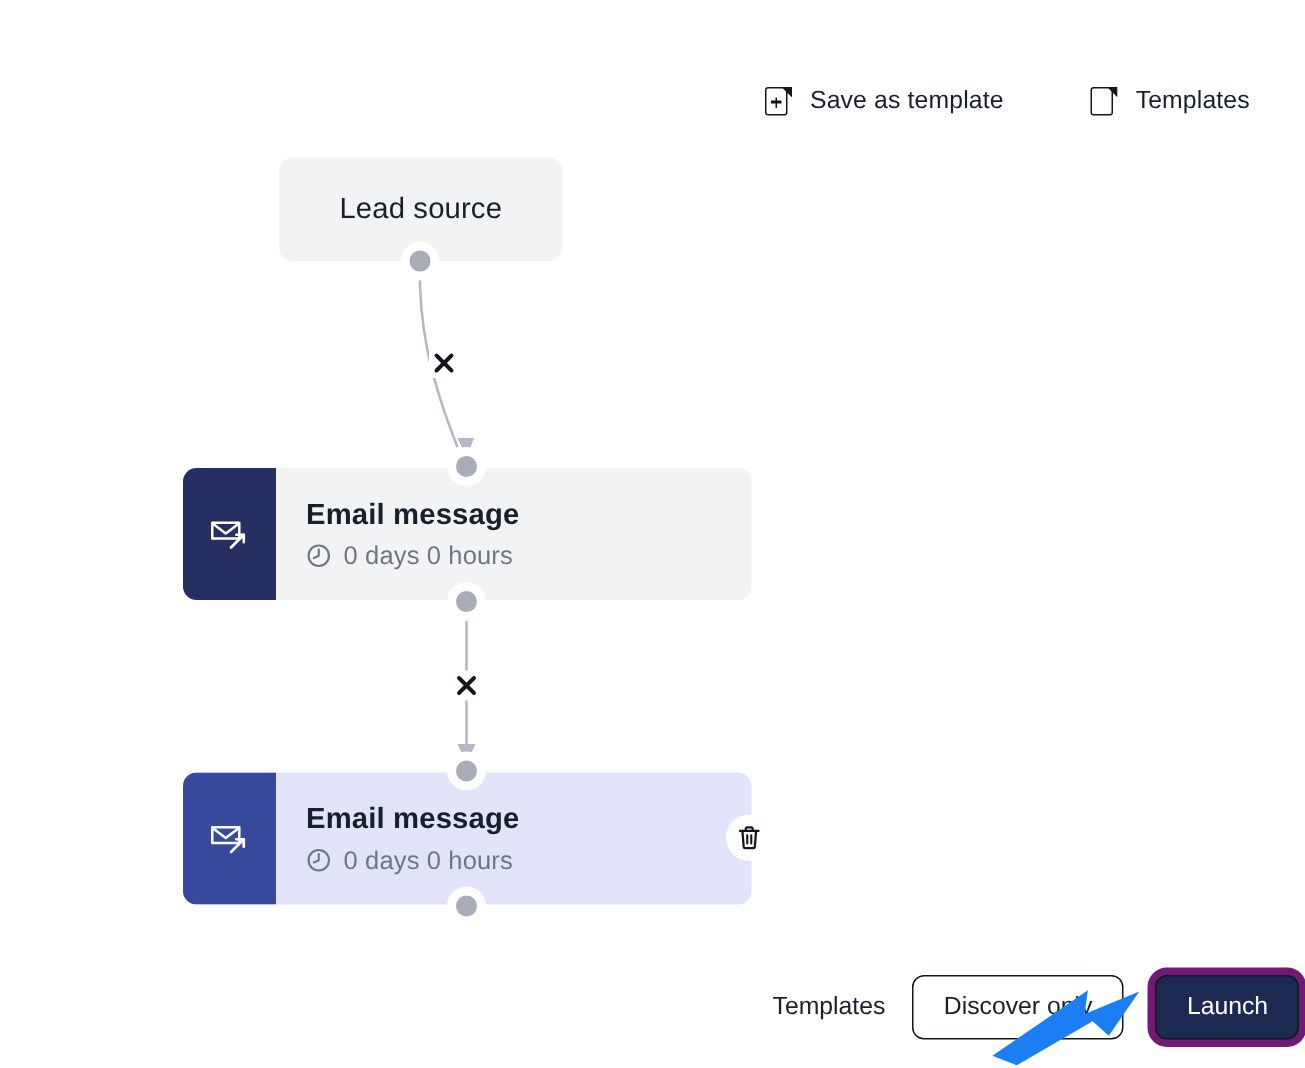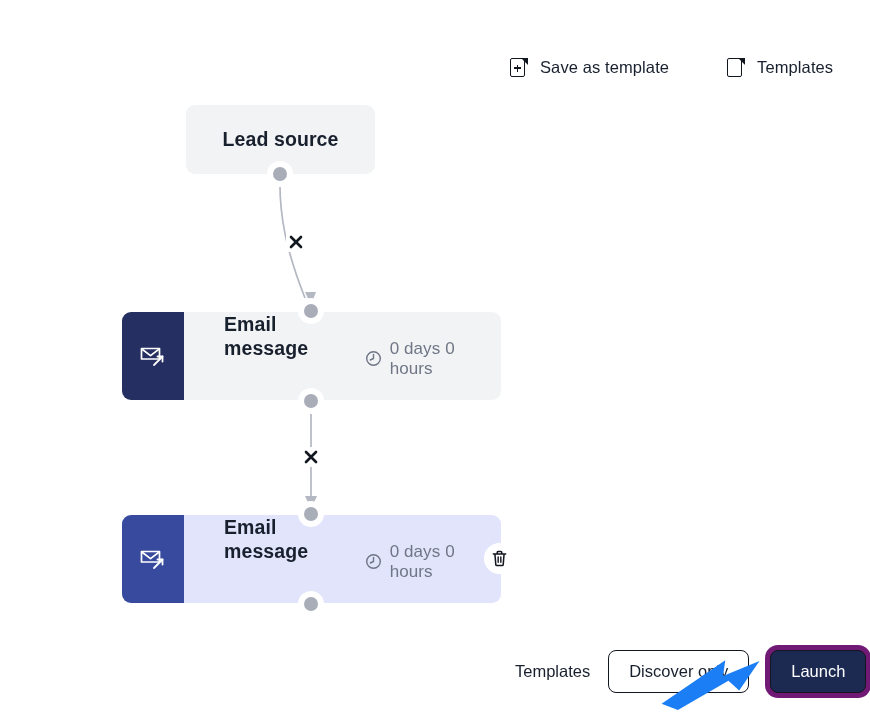--- a/index.html
+++ b/index.html
@@ -33,26 +33,26 @@
   .canvas { position:absolute; inset:0; }
 
   .node { position:absolute; display:flex; align-items:stretch; }
 
   
   .node-lead {
     left:186px; top:105px; width:189px; height:69px;
     background:#f2f3f5; border-radius:9px;
     align-items:center; justify-content:center;
   }
-  .node-lead .title { font-size:19.5px; font-weight:700; color:#18202e; letter-spacing:.1px; }
+  .node-lead .title { font-size:19.5px; font-weight:400; color:#18202e; letter-spacing:.1px; }
 
   
   .node-email { width:379px; height:88px; border-radius:9px; overflow:hidden; }
   .node-email .icon-pane { width:62px; flex:none; display:flex; align-items:center; justify-content:center; }
-  .node-email .body { flex:1; display:flex; flex-direction:row; justify-content:center; padding-left:40px; }
+  .node-email .body { flex:1; display:flex; flex-direction:column; justify-content:center; padding-left:20px; }
   .node-email .title { font-size:19.5px; font-weight:700; color:#18202e; letter-spacing:.1px; line-height:1.25; }
   .node-email .sub { display:flex; align-items:center; gap:8px; margin-top:5px; }
   .node-email .sub .txt { font-size:17px; color:#6f7685; letter-spacing:.1px; }
 
   .node-1 { left:122px; top:312px; background:#f2f3f5; }
   .node-1 .icon-pane { background:#252f61; }
   .node-2 { left:122px; top:515px; background:#e1e4fb; }
   .node-2 .icon-pane { background:#374a9e; }
 
   .clock { width:17px; height:17px; flex:none; }

